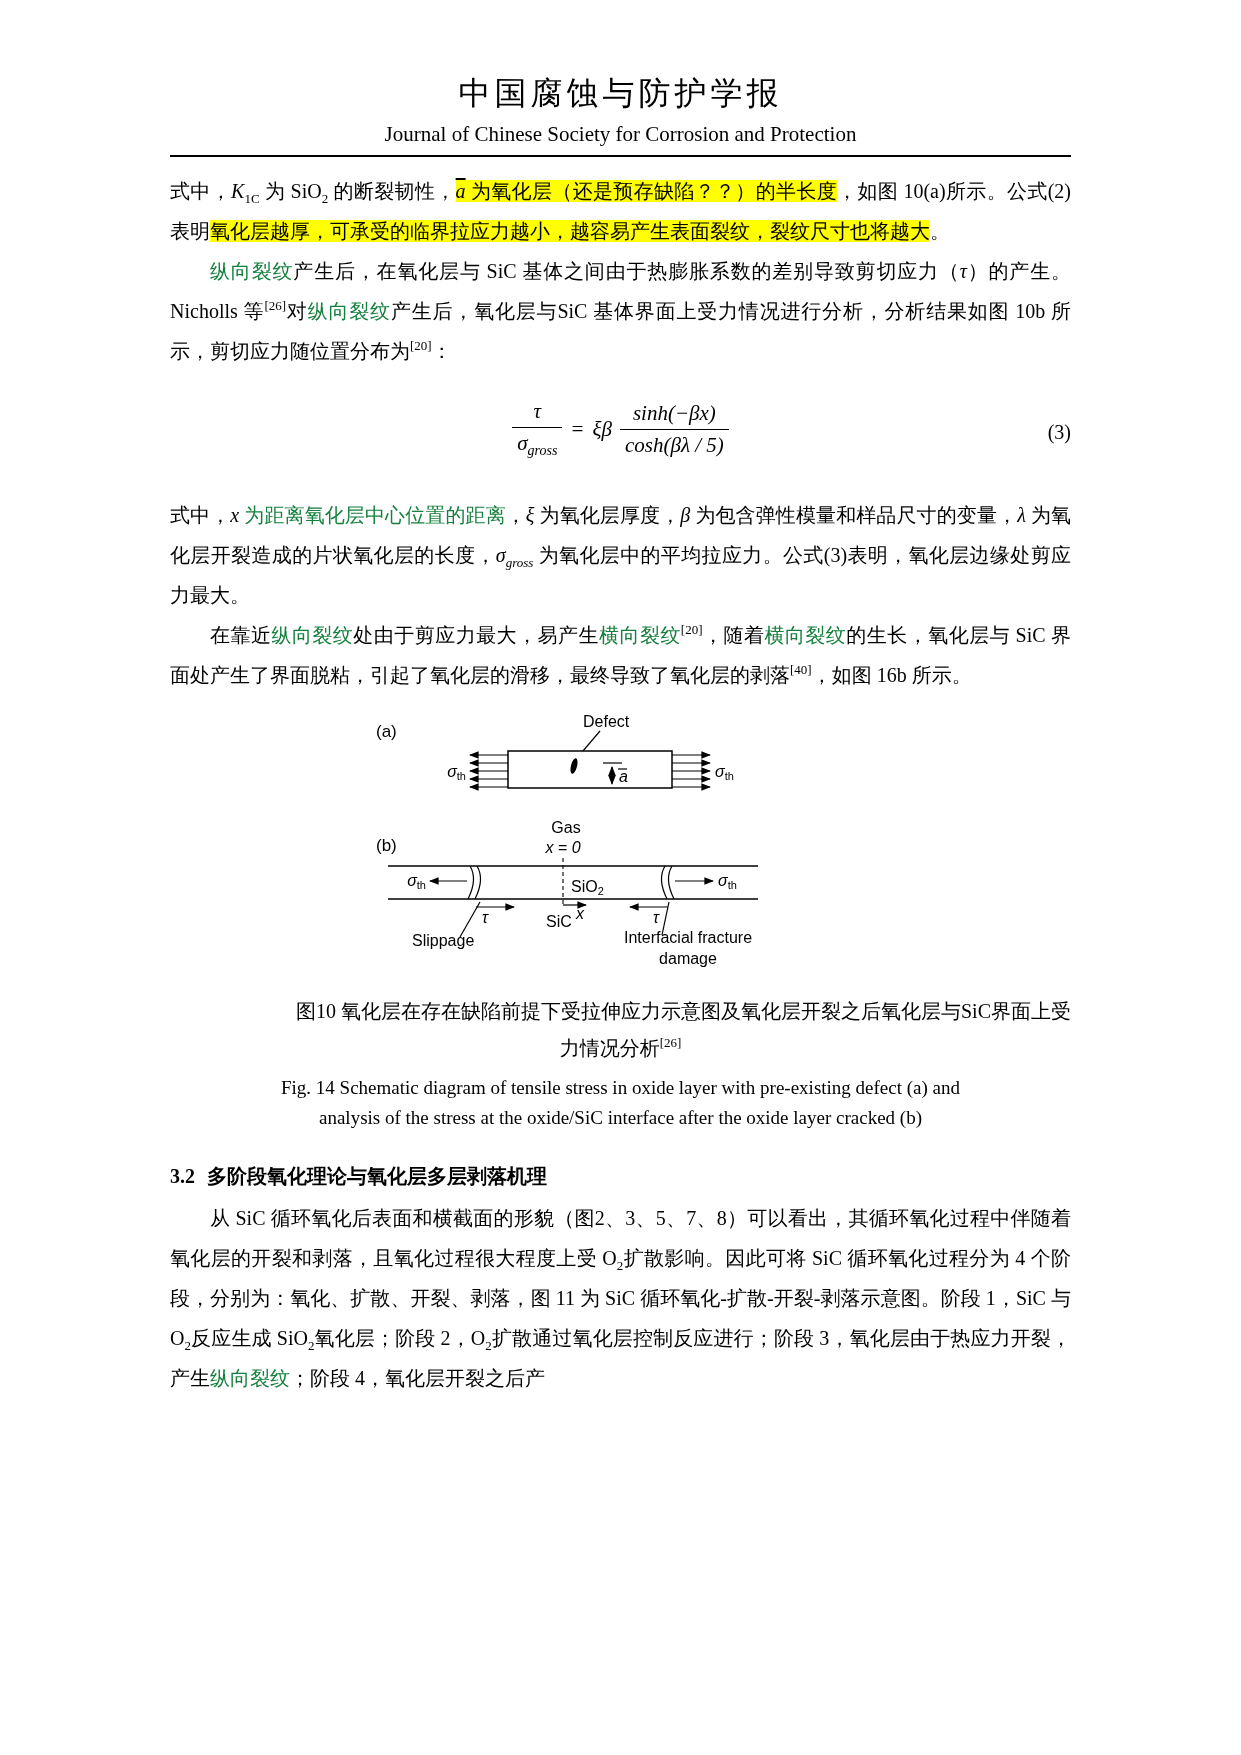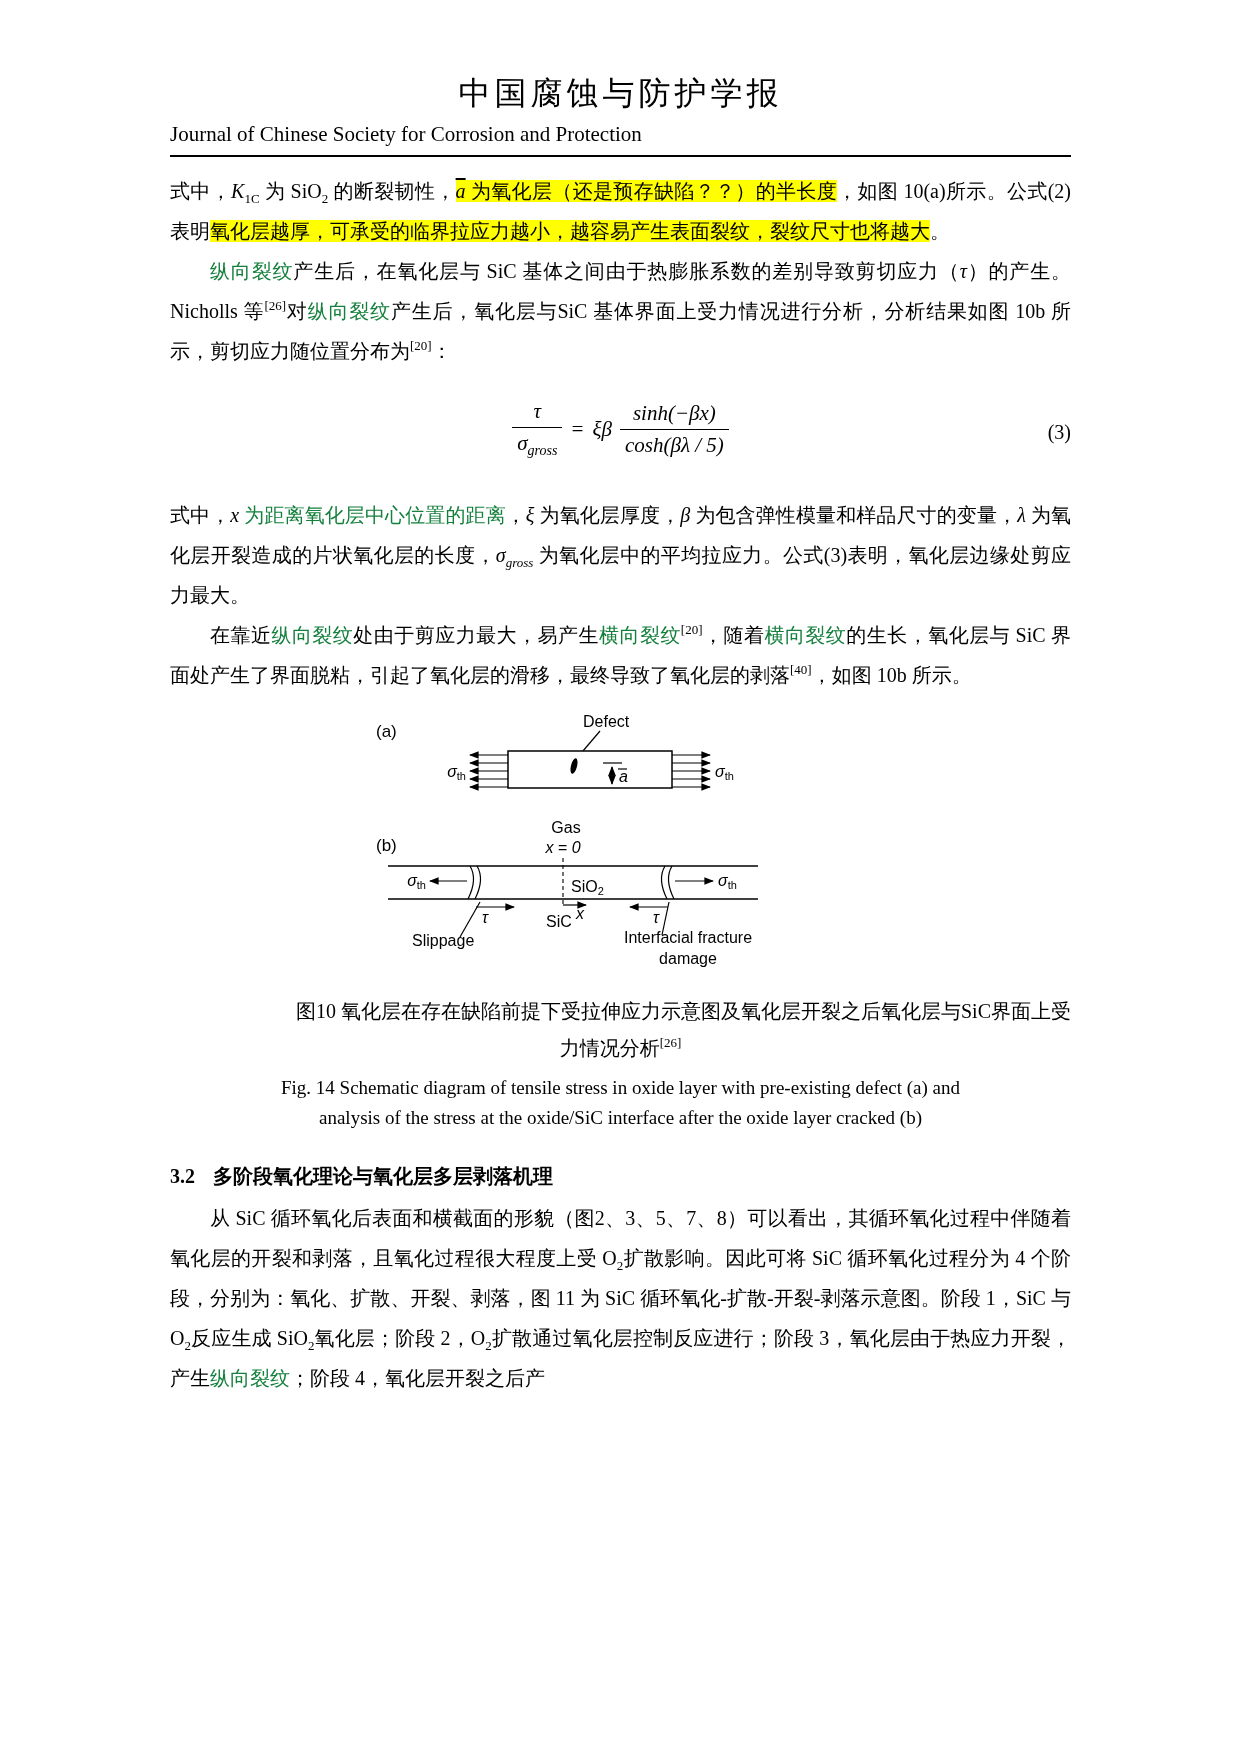--- a/index.html
+++ b/index.html
@@ -1,21 +1,21 @@
 <!DOCTYPE html>
 <html><head>
 <meta charset="utf-8">
 <style>
   html,body{margin:0;padding:0;background:#ffffff;}
   .page{position:relative;width:1093px;height:1755px;background:#fff;color:#000;
         font-family:"Liberation Serif","DejaVu Serif",serif;overflow:hidden;}
   .content{position:absolute;left:170px;top:0;width:901px;}
 
   .j-title{margin-top:72px;text-align:center;font-size:32px;letter-spacing:4px;}
-  .j-sub{margin-top:6px;font-size:21px;}
+  .j-sub{margin-top:6px;text-align:center;font-size:21px;}
   .rule{margin-top:8px;border-top:2.5px solid #000;height:0;}
 
   .para{margin:0;font-size:20px;line-height:40px;text-align:justify;}
   .indent{text-indent:2em;}
   .mt14{margin-top:14px;}
   .mt8{margin-top:8px;}
 
   .run{white-space:pre-wrap;}
   .run.it{font-style:italic;}
   .run.red{color:#15803d;}
@@ -37,21 +37,21 @@
   .fig text{font-family:"Liberation Sans","DejaVu Sans",sans-serif;font-size:16px;fill:#000;}
   .fig .lab{font-size:17px;}
   .fig .math{font-style:italic;}
 
   .cap-zh{margin:14px 0 0 0;font-size:20px;line-height:37px;text-align:right;}
   .cap-zh2{margin:0;font-size:20px;line-height:37px;text-align:center;}
   .cap-en{margin:6px 0 0 0;font-size:19px;line-height:30px;text-align:center;}
   .cap-en2{margin:0;font-size:19px;line-height:30px;text-align:center;}
 
   .sec{margin:30px 0 8px 0;font-size:20px;font-weight:bold;}
-  .sec .sec-num{margin-right:18px;}
+  .sec .sec-num{margin-right:12px;}
 </style>
 </head>
 <body>
 
 <div class="page">
   <div class="content">
 
     <header>
       <div class="j-title">中国腐蚀与防护学报</div>
       <div class="j-sub">Journal of Chinese Society for Corrosion and Protection</div>
@@ -73,21 +73,21 @@
         <span class="frac">
           <span class="num">sinh(−βx)</span>
           <span class="den">cosh(βλ / 5)</span>
         </span>
       </span>
       <span class="eq-number">(3)</span>
     </div>
 
     <p class="para"><span class="run">式中，</span><span class="run it">x</span><span class="run"> </span><span class="run red">为距离氧化层中心位置的距离</span><span class="run">，</span><span class="run it">ξ</span><span class="run"> 为氧化层厚度，</span><span class="run it">β</span><span class="run"> 为包含弹性模量和样品尺寸的变量，</span><span class="run it">λ</span><span class="run"> 为氧化层开裂造成的片状氧化层的长度，</span><span class="run it">σ</span><span class="run sub it">gross</span><span class="run"> 为氧化层中的平均拉应力。公式(3)表明，氧化层边缘处剪应力最大。</span></p>
 
-    <p class="para indent"><span class="run">在靠近</span><span class="run red">纵向裂纹</span><span class="run">处由于剪应力最大，易产生</span><span class="run red">横向裂纹</span><span class="run sup">[20]</span><span class="run">，随着</span><span class="run red">横向裂纹</span><span class="run">的生长，氧化层与 SiC 界面处产生了界面脱粘，引起了氧化层的滑移，最终导致了氧化层的剥落</span><span class="run sup">[40]</span><span class="run">，如图 10b 所示。</span></p>
+    <p class="para indent"><span class="run">在靠近</span><span class="run red">纵向裂纹</span><span class="run">处由于剪应力最大，易产生</span><span class="run red">横向裂纹</span><span class="run sup">[20]</span><span class="run">，随着</span><span class="run red">横向裂纹</span><span class="run">的生长，氧化层与 SiC 界面处产生了界面脱粘，引起了氧化层的滑移，最终导致了氧化层的剥落</span><span class="run sup">[40]</span><span class="run">，如图 16b 所示。</span></p>
 
     <figure class="fig">
       <svg width="410" height="268" viewBox="0 0 410 268">
         <defs>
           <marker id="ah" viewBox="0 0 10 8" refX="9" refY="4" markerWidth="8" markerHeight="6.4" orient="auto-start-reverse">
             <path d="M0,0 L10,4 L0,8 Z" fill="#000"></path>
           </marker>
         </defs>
 
         <text x="6" y="26" class="lab">(a)</text>

